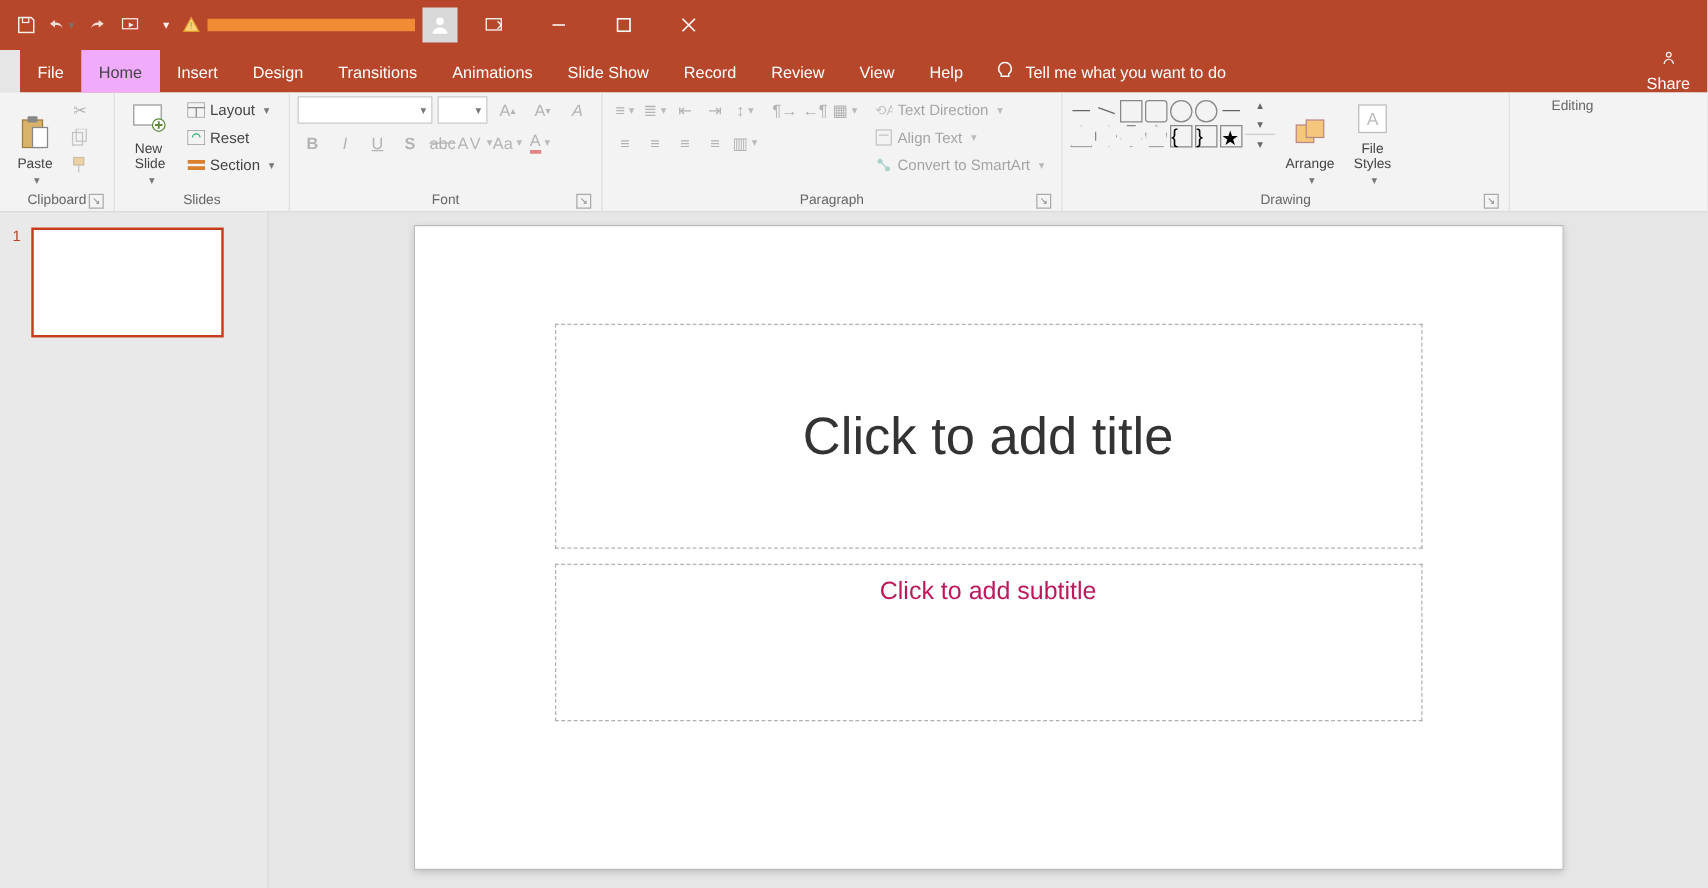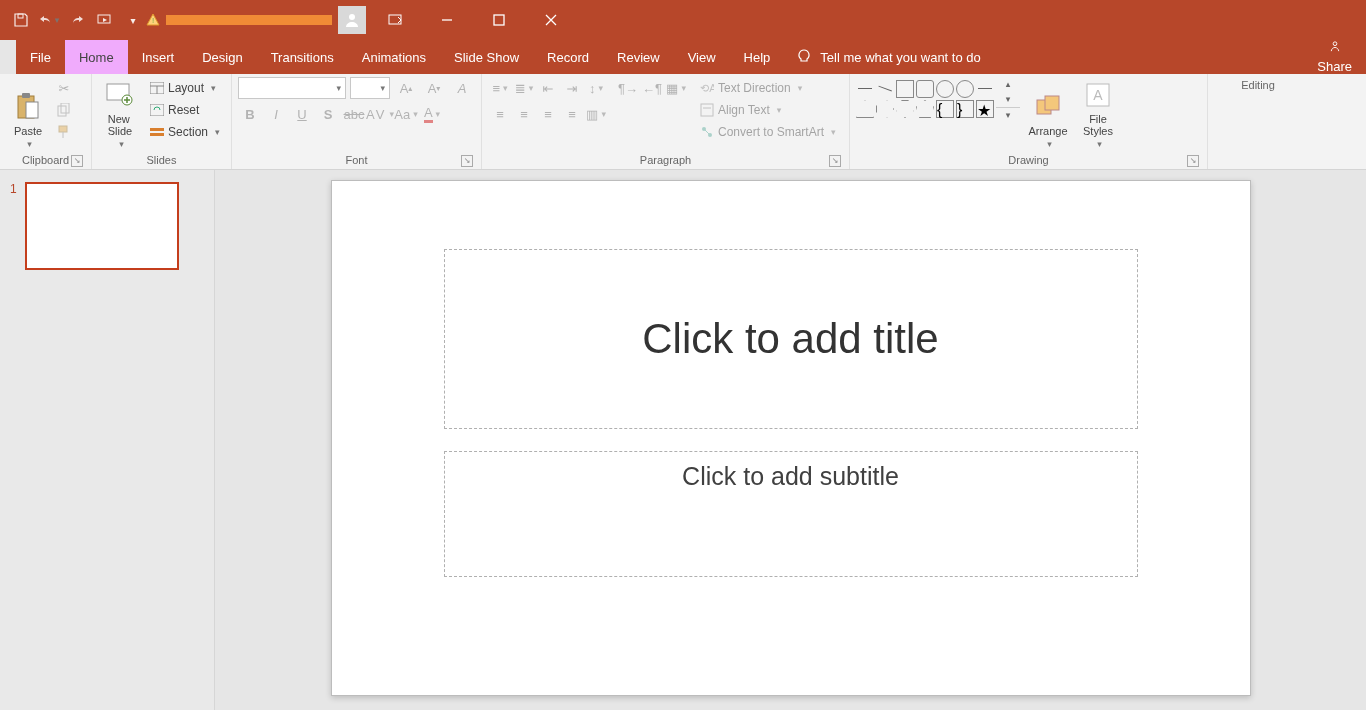--- a/index.html
+++ b/index.html
@@ -49,24 +49,24 @@
 
 
 .workspace { display: flex; height: 540px; }
 .thumbs { width: 215px; background: #e9e9e9; border-right: 1px solid #d6d6d6; padding: 12px 10px; }
 .thumb-wrap { display: flex; gap: 8px; }
 .thumb-num { font-size: 12px; color: #b7472a; }
 .thumb { width: 154px; height: 88px; background: #fff; border: 2px solid #c43e1c; }
 .canvas-area { flex: 1; background: #e6e6e6; display: flex; justify-content: center; padding-top: 10px; overflow: hidden; }
 .slide { width: 920px; height: 516px; background: #fff; border: 1px solid #bcbcbc; box-shadow: 0 2px 6px rgba(0,0,0,.18); position: relative; }
 .ph { position: absolute; border: 1px dashed #b0b0b0; display: flex; }
-.ph-title { left: 112px; top: 68px; width: 694px; height: 180px; align-items: center; justify-content: center; }
+.ph-title { left: 112px; top: 78px; width: 694px; height: 180px; align-items: center; justify-content: center; }
 .ph-title span { font-size: 42px; color: #333; font-weight: 300; }
 .ph-sub { left: 112px; top: 270px; width: 694px; height: 126px; justify-content: center; padding-top: 10px; }
-.ph-sub span { font-size: 25px; color: #404040; }
+.ph-sub span { font-size: 20px; color: #be185d; }
 
 svg { display: block; }
 .caret { font-size: 9px; color: #777; }
 </style>
 </head>
 <body>
 
 <div class="titlebar">
   <div class="qat">
     <div class="qat-btn">

